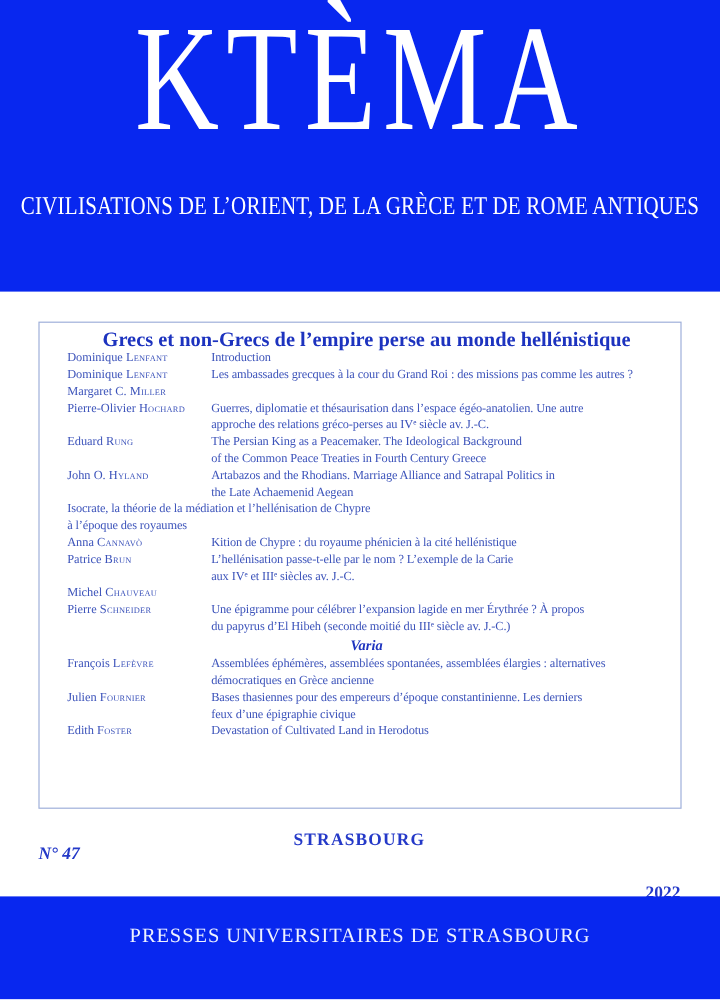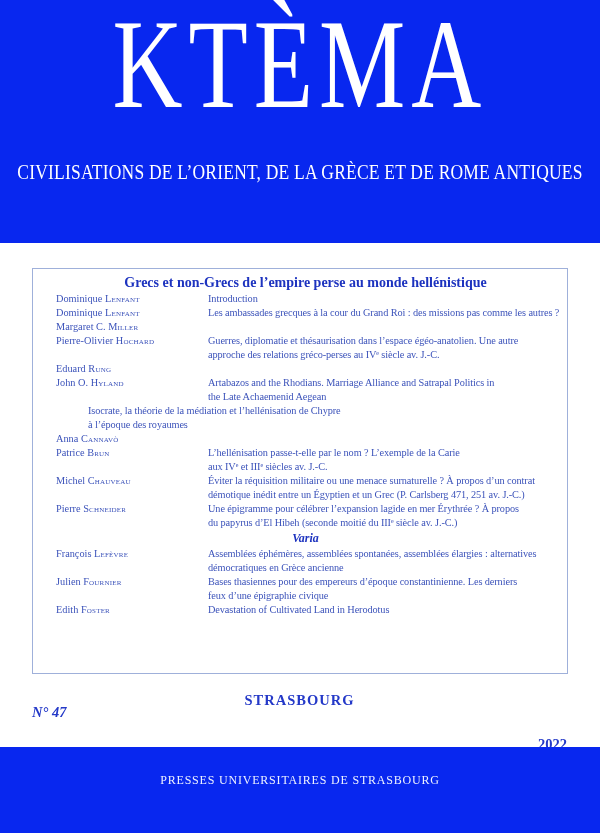--- a/index.html
+++ b/index.html
@@ -47,29 +47,29 @@
     border: 1px solid var(--box-border, #9fb0da);
     padding: 7px 12px 0 23px;
     color: var(--toc-text, #3c53ba);
     font-size: 10.3px;
     line-height: 14px;
   }
   .section-heading {
     text-align: center;
     font-weight: bold;
     color: var(--toc-heading, #1d33bf);
-    font-size: 14px;
+    font-size: 17px;
     line-height: 14px;
     margin: 0 0 2px 0;
   }
   .section-heading.italic { font-style: italic; font-size: 12px; margin-top: 1px; }
   .toc-row { display: grid; grid-template-columns: 120px 1fr; }
   .author { white-space: nowrap; }
   .surname { font-variant: small-caps; letter-spacing: 0.2px; }
-  .entry-title { white-space: pre; letter-spacing: -0.1px; margin-left: 32px; }
+  .entry-title { white-space: pre; letter-spacing: -0.1px; }
 
   
   .imprint {
     position: absolute; top: 691px; left: 32px; right: 33px; height: 18px;
     color: var(--imprint-text, #2439c8);
     font-weight: bold;
     font-size: 14.5px; line-height: 18px;
   }
   .imprint .issue { position: absolute; left: 0; top: 12px; font-style: italic; }
   .imprint .city  { position: absolute; left: 0; right: 0; top: 0; text-align: center; letter-spacing: 1px; }
@@ -77,21 +77,21 @@
 
   
   .publisher-band {
     position: absolute; top: 747px; left: 0; right: 0; bottom: 0;
     background: var(--cover-blue, #0827ef);
   }
   .publisher {
     position: absolute; top: 24px; left: 0; width: 100%;
     text-align: center;
     color: var(--publisher-text, #eef2ff);
-    font-size: 12px; line-height: 18px;
+    font-size: 17px; line-height: 18px;
     letter-spacing: 0.8px;
     white-space: nowrap;
   }
 </style>
 </head>
 <body>
 
 <div class="cover">
 
   <div class="top-band">
@@ -115,42 +115,43 @@
       <div class="toc-row">
         <span class="author"><span>Margaret C.</span> <span class="surname">Miller</span></span>
       </div>
       <div class="toc-row">
         <span class="author"><span>Pierre-Olivier</span> <span class="surname">Hochard</span></span>
         <div class="entry-title">Guerres, diplomatie et thésaurisation dans l’espace égéo-anatolien. Une autre
 approche des relations gréco-perses au IVᵉ siècle av. J.-C.</div>
       </div>
       <div class="toc-row">
         <span class="author"><span>Eduard</span> <span class="surname">Rung</span></span>
+        <div class="entry-title">The Persian King as a Peacemaker. The Ideological Background
+of the Common Peace Treaties in Fourth Century Greece</div>
       </div>
       <div class="toc-row">
         <span class="author"><span>John O.</span> <span class="surname">Hyland</span></span>
         <div class="entry-title">Artabazos and the Rhodians. Marriage Alliance and Satrapal Politics in
 the Late Achaemenid Aegean</div>
       </div>
       <div class="toc-row">
         <div class="entry-title">Isocrate, la théorie de la médiation et l’hellénisation de Chypre
 à l’époque des royaumes</div>
       </div>
       <div class="toc-row">
         <span class="author"><span>Anna</span> <span class="surname">Cannavò</span></span>
+        <div class="entry-title">Kition de Chypre : du royaume phénicien à la cité hellénistique</div>
       </div>
       <div class="toc-row">
         <span class="author"><span>Patrice</span> <span class="surname">Brun</span></span>
         <div class="entry-title">L’hellénisation passe-t-elle par le nom ? L’exemple de la Carie
 aux IVᵉ et IIIᵉ siècles av. J.-C.</div>
       </div>
       <div class="toc-row">
         <span class="author"><span>Michel</span> <span class="surname">Chauveau</span></span>
-        <div class="entry-title">Éviter la réquisition militaire ou une menace surnaturelle ? À propos d’un contrat
-démotique inédit entre un Égyptien et un Grec (P. Carlsberg 471, 251 av. J.-C.)</div>
       </div>
       <div class="toc-row">
         <span class="author"><span>Pierre</span> <span class="surname">Schneider</span></span>
         <div class="entry-title">Une épigramme pour célébrer l’expansion lagide en mer Érythrée ? À propos
 du papyrus d’El Hibeh (seconde moitié du IIIᵉ siècle av. J.-C.)</div>
       </div>
     </div>
 
     <div>
       <div class="section-heading italic">Varia</div>

